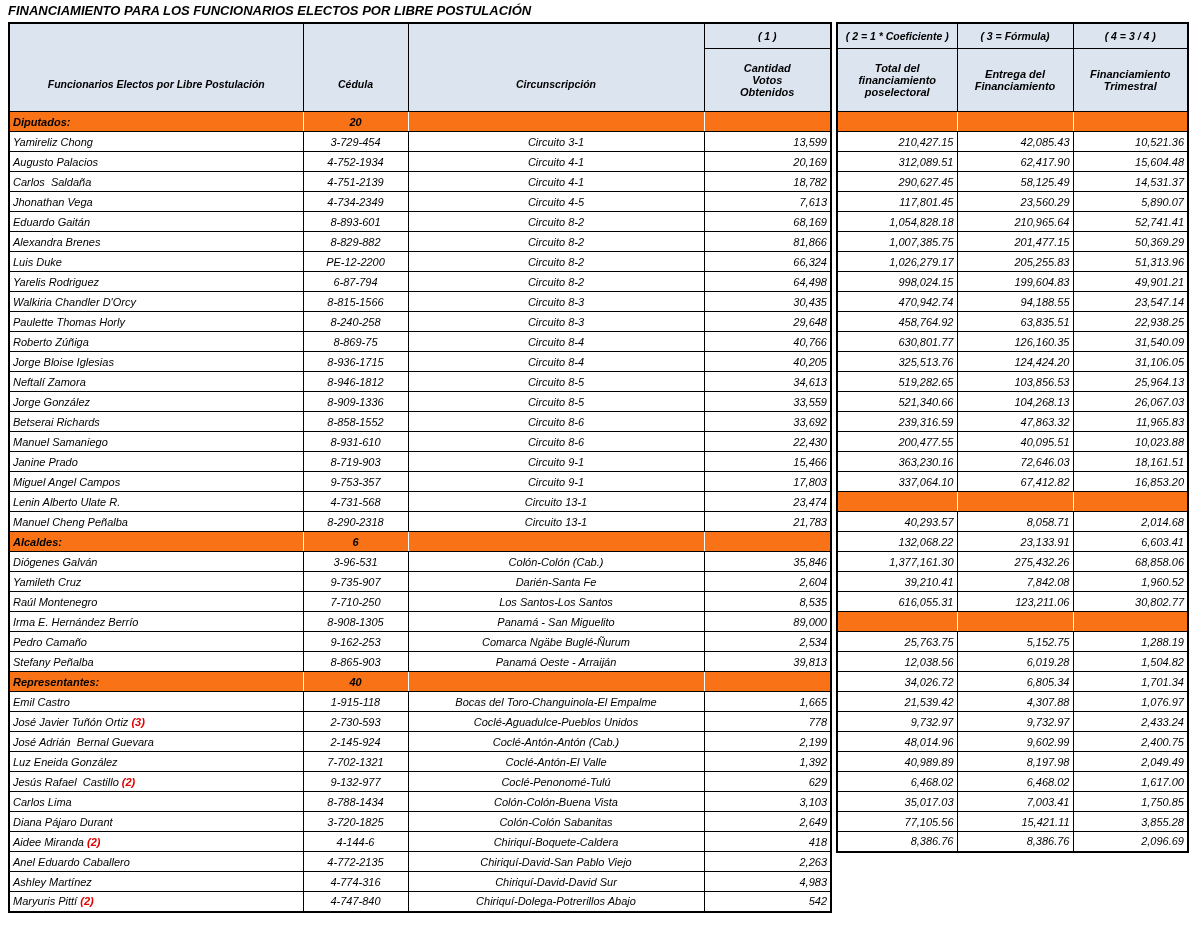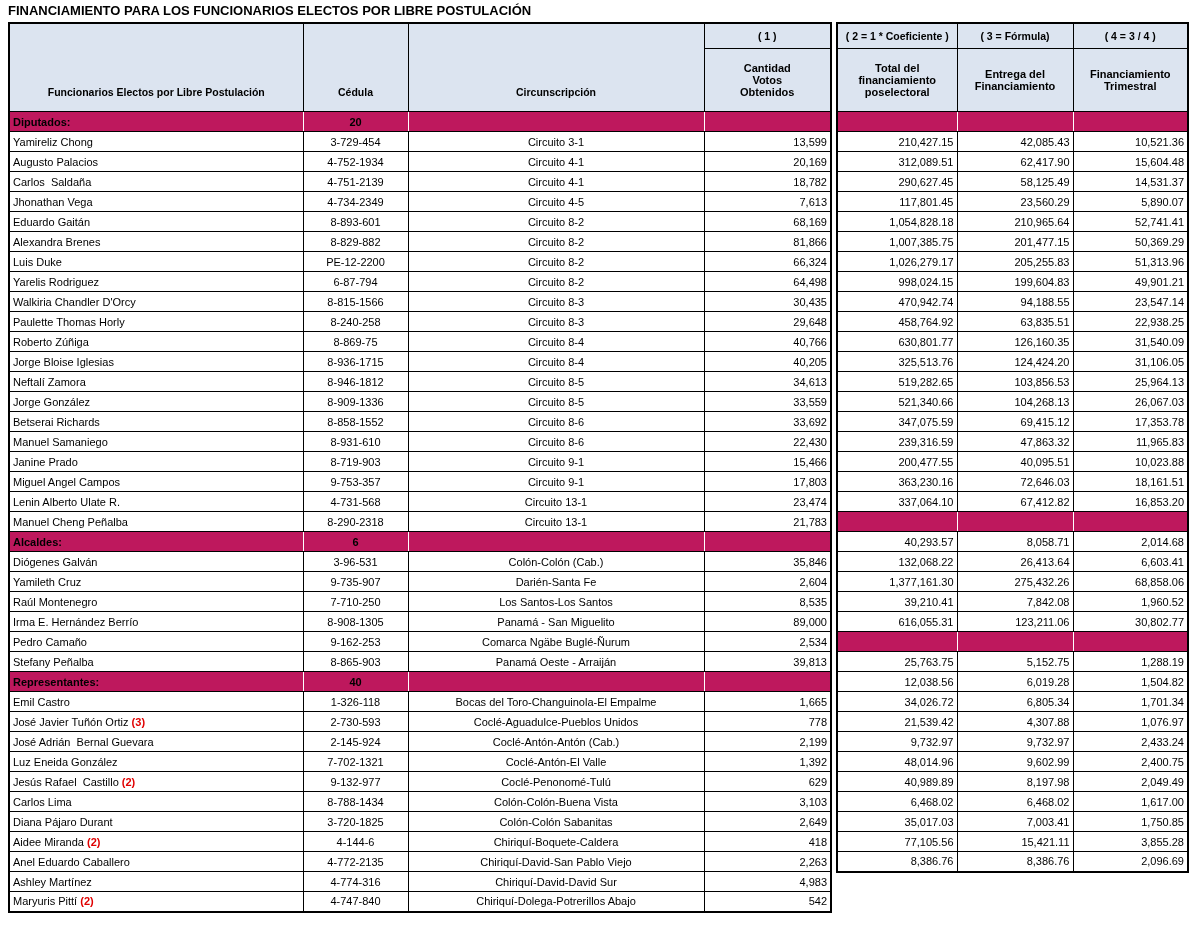--- a/index.html
+++ b/index.html
@@ -1,32 +1,32 @@
 <!DOCTYPE html>
 <html><head>
 <meta charset="utf-8">
 <style>
   html,body{margin:0;padding:0;background:#ffffff;}
   body{width:1200px;height:933px;overflow:hidden;font-family:"Liberation Sans",sans-serif;color:#000;}
-  .page{position:relative;width:1200px;height:933px;background:#fff;}
+  .page{position:relative;width:1200px;height:933px;background:#fff;font-style:italic;}
   .doc-title{position:absolute;left:8px;top:3px;font-size:13px;font-weight:bold;letter-spacing:0px;white-space:nowrap;}
   .tables-wrap{position:absolute;left:8px;top:22px;display:flex;align-items:flex-start;}
   table{border-collapse:collapse;table-layout:fixed;}
   table.grid{border:2px solid #000;}
   .gap{width:4px;flex:0 0 4px;}
   th,td{border:1px solid #000;padding:0 2px;font-size:11px;line-height:12px;overflow:hidden;white-space:nowrap;}
   thead th{background:#dce4f0;font-weight:bold;text-align:center;}
   tr.hdr-formula th{height:24px;font-size:10.5px;}
   tr.hdr-label th{height:62px;white-space:pre-line;vertical-align:middle;}
-  th.merged{vertical-align:bottom;padding-bottom:13px;white-space:pre-line;}
+  th.merged{vertical-align:bottom;padding-bottom:21px;white-space:pre-line;}
   tbody tr{height:20px;}
   td.name{text-align:left;white-space:pre;padding-left:3px;}
   td.center{text-align:center;}
   td.num{text-align:right;padding-right:3px;}
-  tr.section-row td{background:#be185d;font-weight:bold;border-left:1.5px solid #fff;border-right:1.5px solid #fff;border-top:1px solid #000;border-bottom:1px solid #000;}
+  tr.section-row td{background:#f97316;font-weight:bold;border-left:1.5px solid #fff;border-right:1.5px solid #fff;border-top:1px solid #000;border-bottom:1px solid #000;}
   tr.section-row td:first-child{border-left:none;}
   tr.section-row td:last-child{border-right:none;}
   .note{color:#e00000;font-weight:bold;}
 </style>
 </head>
 <body>
 
 <div class="page">
   <div class="doc-title">FINANCIAMIENTO PARA LOS FUNCIONARIOS ELECTOS POR LIBRE POSTULACIÓN</div>
 
@@ -222,21 +222,21 @@
             <td class="num">39,813</td>
           </tr>
           <tr class="section-row">
             <td class="name">Representantes:</td>
             <td class="center">40</td>
             <td></td>
             <td></td>
           </tr>
           <tr>
             <td class="name">Emil Castro</td>
-            <td class="center">1-326-118</td>
+            <td class="center">1-915-118</td>
             <td class="center">Bocas del Toro-Changuinola-El Empalme</td>
             <td class="num">1,665</td>
           </tr>
           <tr>
             <td class="name">José Javier Tuñón Ortiz<span class="note"> (3)</span></td>
             <td class="center">2-730-593</td>
             <td class="center">Coclé-Aguadulce-Pueblos Unidos</td>
             <td class="num">778</td>
           </tr>
           <tr>
@@ -390,25 +390,20 @@
             <td class="num">519,282.65</td>
             <td class="num">103,856.53</td>
             <td class="num">25,964.13</td>
           </tr>
           <tr>
             <td class="num">521,340.66</td>
             <td class="num">104,268.13</td>
             <td class="num">26,067.03</td>
           </tr>
           <tr>
-            <td class="num">347,075.59</td>
-            <td class="num">69,415.12</td>
-            <td class="num">17,353.78</td>
-          </tr>
-          <tr>
             <td class="num">239,316.59</td>
             <td class="num">47,863.32</td>
             <td class="num">11,965.83</td>
           </tr>
           <tr>
             <td class="num">200,477.55</td>
             <td class="num">40,095.51</td>
             <td class="num">10,023.88</td>
           </tr>
           <tr>
@@ -426,21 +421,21 @@
             <td></td>
             <td></td>
           </tr>
           <tr>
             <td class="num">40,293.57</td>
             <td class="num">8,058.71</td>
             <td class="num">2,014.68</td>
           </tr>
           <tr>
             <td class="num">132,068.22</td>
-            <td class="num">26,413.64</td>
+            <td class="num">23,133.91</td>
             <td class="num">6,603.41</td>
           </tr>
           <tr>
             <td class="num">1,377,161.30</td>
             <td class="num">275,432.26</td>
             <td class="num">68,858.06</td>
           </tr>
           <tr>
             <td class="num">39,210.41</td>
             <td class="num">7,842.08</td>

